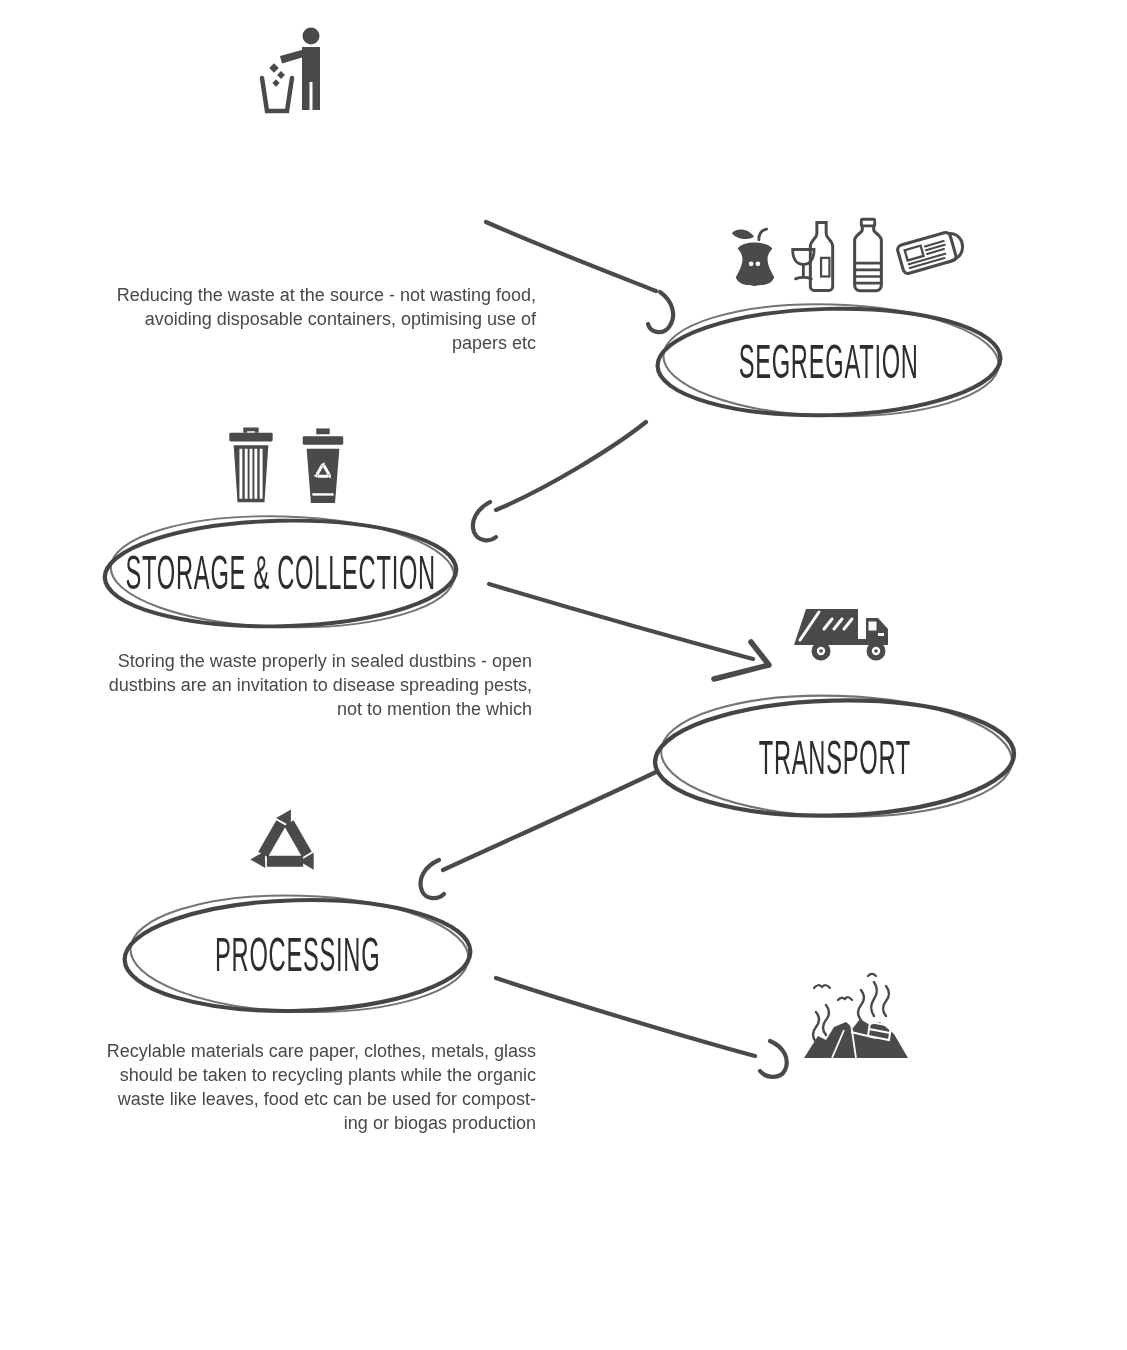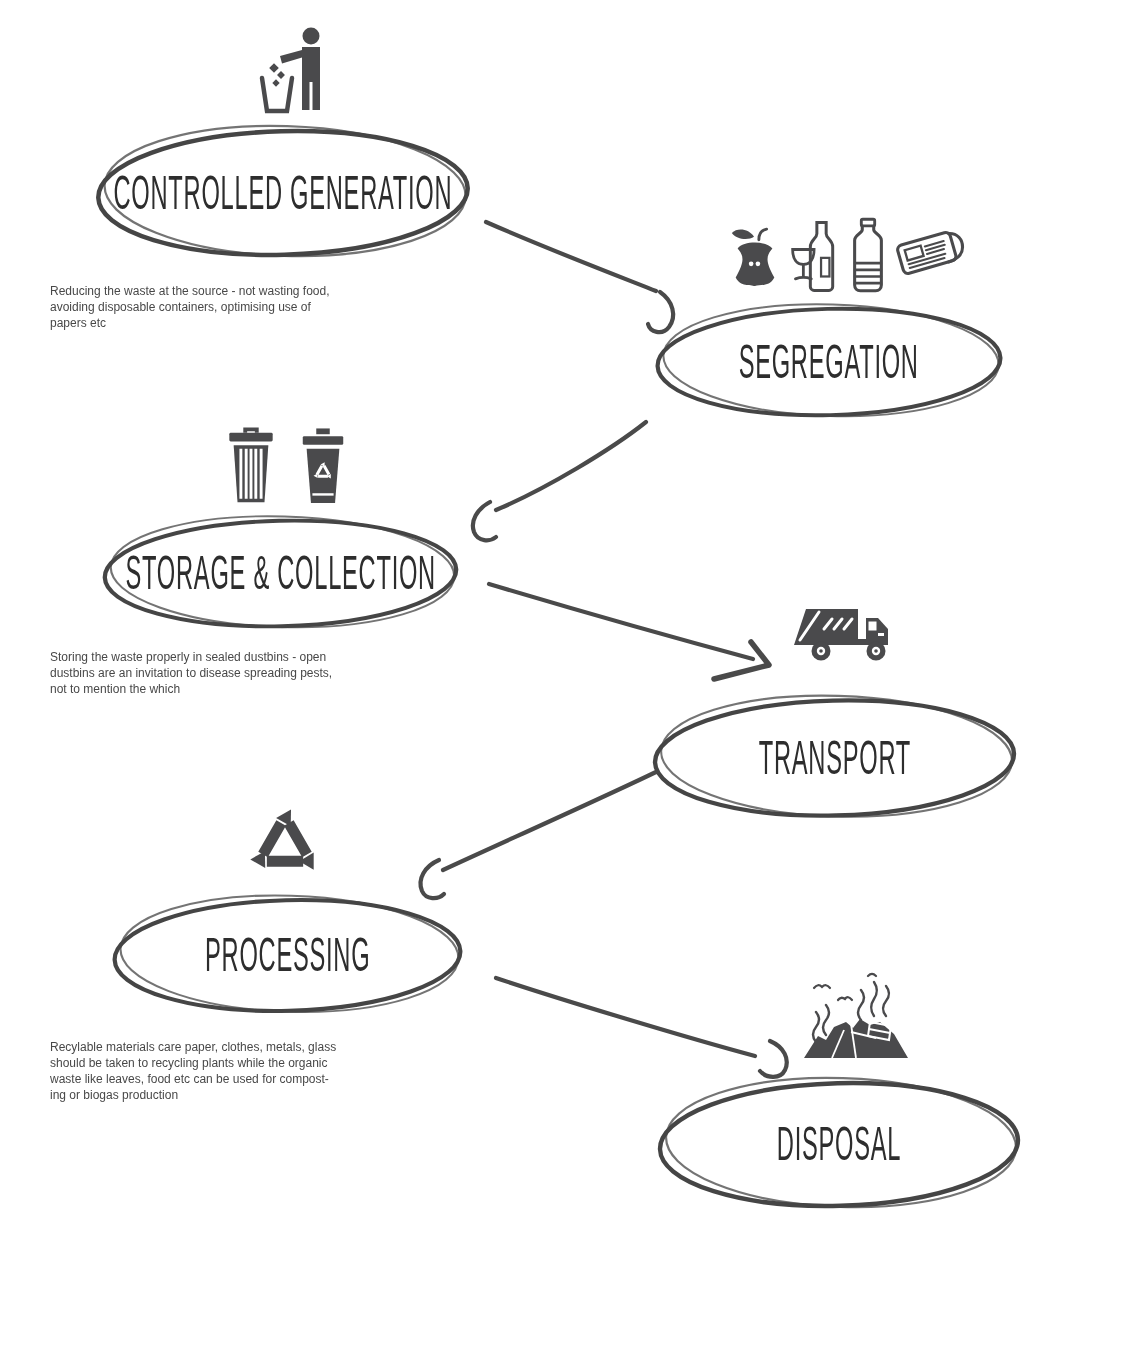--- a/index.html
+++ b/index.html
@@ -4,21 +4,21 @@
 <style>
   html,body{margin:0;padding:0;background:#ffffff;}
   .canvas{position:relative;width:1127px;height:1350px;background:#ffffff;
           font-family:"Liberation Sans",sans-serif;overflow:hidden;}
   .layer{position:absolute;left:0;top:0;width:1127px;height:1350px;pointer-events:none;}
   .node-el{position:absolute;}
   .ring{position:absolute;left:0;top:0;width:100%;height:100%;}
   .node-title{position:absolute;inset:0;display:flex;align-items:center;justify-content:center;}
   .node-title span{display:inline-block;transform:scale(0.74,1.5);letter-spacing:1px;
                    font-size:32px;color:#2d2d2d;white-space:nowrap;}
-  .desc{position:absolute;text-align:left;white-space:pre-line;font-size:12px;
+  .desc{position:absolute;text-align:right;white-space:pre-line;font-size:18px;
         line-height:1.33;color:#484848;}
   .desc .bold-part{font-weight:700;color:#3b3b3b;}
   .icon{position:absolute;}
   .icons-row{position:absolute;display:flex;align-items:flex-end;gap:5px;}
   svg{display:block;}
 </style>
 </head>
 <body>
 
 <div class="canvas">
@@ -55,29 +55,20 @@
         <path d="M52,21 H70 V84 H62.5 V56 H59.5 V84 H52 Z"></path>
         <path d="M52,24 L30,30 L32,37.5 L52,31.5 Z"></path>
         <rect x="-3.4" y="-3.4" width="6.8" height="6.8" transform="translate(24,42) rotate(45)"></rect>
         <rect x="-2.8" y="-2.8" width="5.6" height="5.6" transform="translate(31,49) rotate(45)"></rect>
         <rect x="-2.6" y="-2.6" width="5.2" height="5.2" transform="translate(26,57) rotate(45)"></rect>
       </g>
       <path d="M12,52 L17,85 H37 L42,52" fill="none" stroke="#4a4a4c" stroke-width="4.5" stroke-linecap="round"></path>
     </svg>
   </div>
 
-  <div class="node-el" style="left:88px;top:121px;width:390px;height:144px">
-    <svg class="ring" viewBox="0 0 380 140" preserveAspectRatio="none">
-      <ellipse cx="190" cy="70" rx="180" ry="60" fill="none" stroke="#454545" stroke-width="4.4" transform="rotate(-1.5 190 70)"></ellipse>
-      <ellipse cx="192" cy="68" rx="176" ry="63" fill="none" stroke="#454545" stroke-width="2.2" opacity="0.75" transform="rotate(1.8 190 70)"></ellipse>
-    </svg>
-    <div class="node-title">
-      <span>CONTROLLED GENERATION</span>
-    </div>
-  </div>
 
   <div class="desc" style="left:50px;top:284px;width:486px">Reducing the waste at the source - not wasting food,
 avoiding disposable containers, optimising use of
 papers etc</div>
 
   <div class="icons-row" style="left:727px;top:212px;height:82px">
     <svg viewBox="0 0 58 70" width="56" height="68">
       <path d="M33,14 C33,8 36,4 41,3" fill="none" stroke="#4a4a4c" stroke-width="3" stroke-linecap="round"></path>
       <path d="M28,11 C23,3 11,1 5,7 C10,14 22,15 28,11 Z" fill="#4a4a4c"></path>
       <path d="M11,23 C17,15 41,15 47,23 C40,31 40,37 49,53 C44,63 34,60 29,62 C24,60 14,63 9,53 C18,37 18,31 11,23 Z" fill="#4a4a4c"></path>
@@ -191,21 +182,21 @@
 
   <div class="icon" style="left:242px;top:802px;width:86px;height:84px">
     <svg viewBox="-45 -40 90 82" width="86" height="84">
       <path d="M0,-28 L27,19 H-27 Z" fill="none" stroke="#4a4a4c" stroke-width="11.5" stroke-dasharray="38 16.1" stroke-dashoffset="46" stroke-linejoin="round"></path>
       <path d="M-3,-9 L12,0 L-3,9 Z" fill="#4a4a4c" transform="translate(0,-28) rotate(60)"></path>
       <path d="M-3,-9 L12,0 L-3,9 Z" fill="#4a4a4c" transform="translate(27,19) rotate(180)"></path>
       <path d="M-3,-9 L12,0 L-3,9 Z" fill="#4a4a4c" transform="translate(-27,19) rotate(-60)"></path>
     </svg>
   </div>
 
-  <div class="node-el" style="left:105px;top:891px;width:365px;height:129px">
+  <div class="node-el" style="left:115px;top:891px;width:365px;height:129px">
     <svg class="ring" viewBox="0 0 380 140" preserveAspectRatio="none">
       <ellipse cx="190" cy="70" rx="180" ry="60" fill="none" stroke="#454545" stroke-width="4.4" transform="rotate(-1.5 190 70)"></ellipse>
       <ellipse cx="192" cy="68" rx="176" ry="63" fill="none" stroke="#454545" stroke-width="2.2" opacity="0.75" transform="rotate(1.8 190 70)"></ellipse>
     </svg>
     <div class="node-title">
       <span>PROCESSING</span>
     </div>
   </div>
 
   <div class="desc" style="left:50px;top:1040px;width:486px">Recylable materials care paper, clothes, metals, glass
@@ -231,24 +222,15 @@
       <g stroke="#ffffff" stroke-width="1.8" fill="none">
         <path d="M34,86 L46,58"></path>
         <path d="M58,86 L53,52"></path>
         <path d="M53,60 L78,66"></path>
         <path d="M72,50 L93,54 L91,68 L70,64 Z" stroke-width="2"></path>
         <path d="M71,57 L92,61"></path>
       </g>
     </svg>
   </div>
 
-  <div class="node-el" style="left:650px;top:1073px;width:378px;height:143px">
-    <svg class="ring" viewBox="0 0 380 140" preserveAspectRatio="none">
-      <ellipse cx="190" cy="70" rx="180" ry="60" fill="none" stroke="#454545" stroke-width="4.4" transform="rotate(-1.5 190 70)"></ellipse>
-      <ellipse cx="192" cy="68" rx="176" ry="63" fill="none" stroke="#454545" stroke-width="2.2" opacity="0.75" transform="rotate(1.8 190 70)"></ellipse>
-    </svg>
-    <div class="node-title">
-      <span>DISPOSAL</span>
-    </div>
-  </div>
 
 
 </div>
 
 </body></html>

